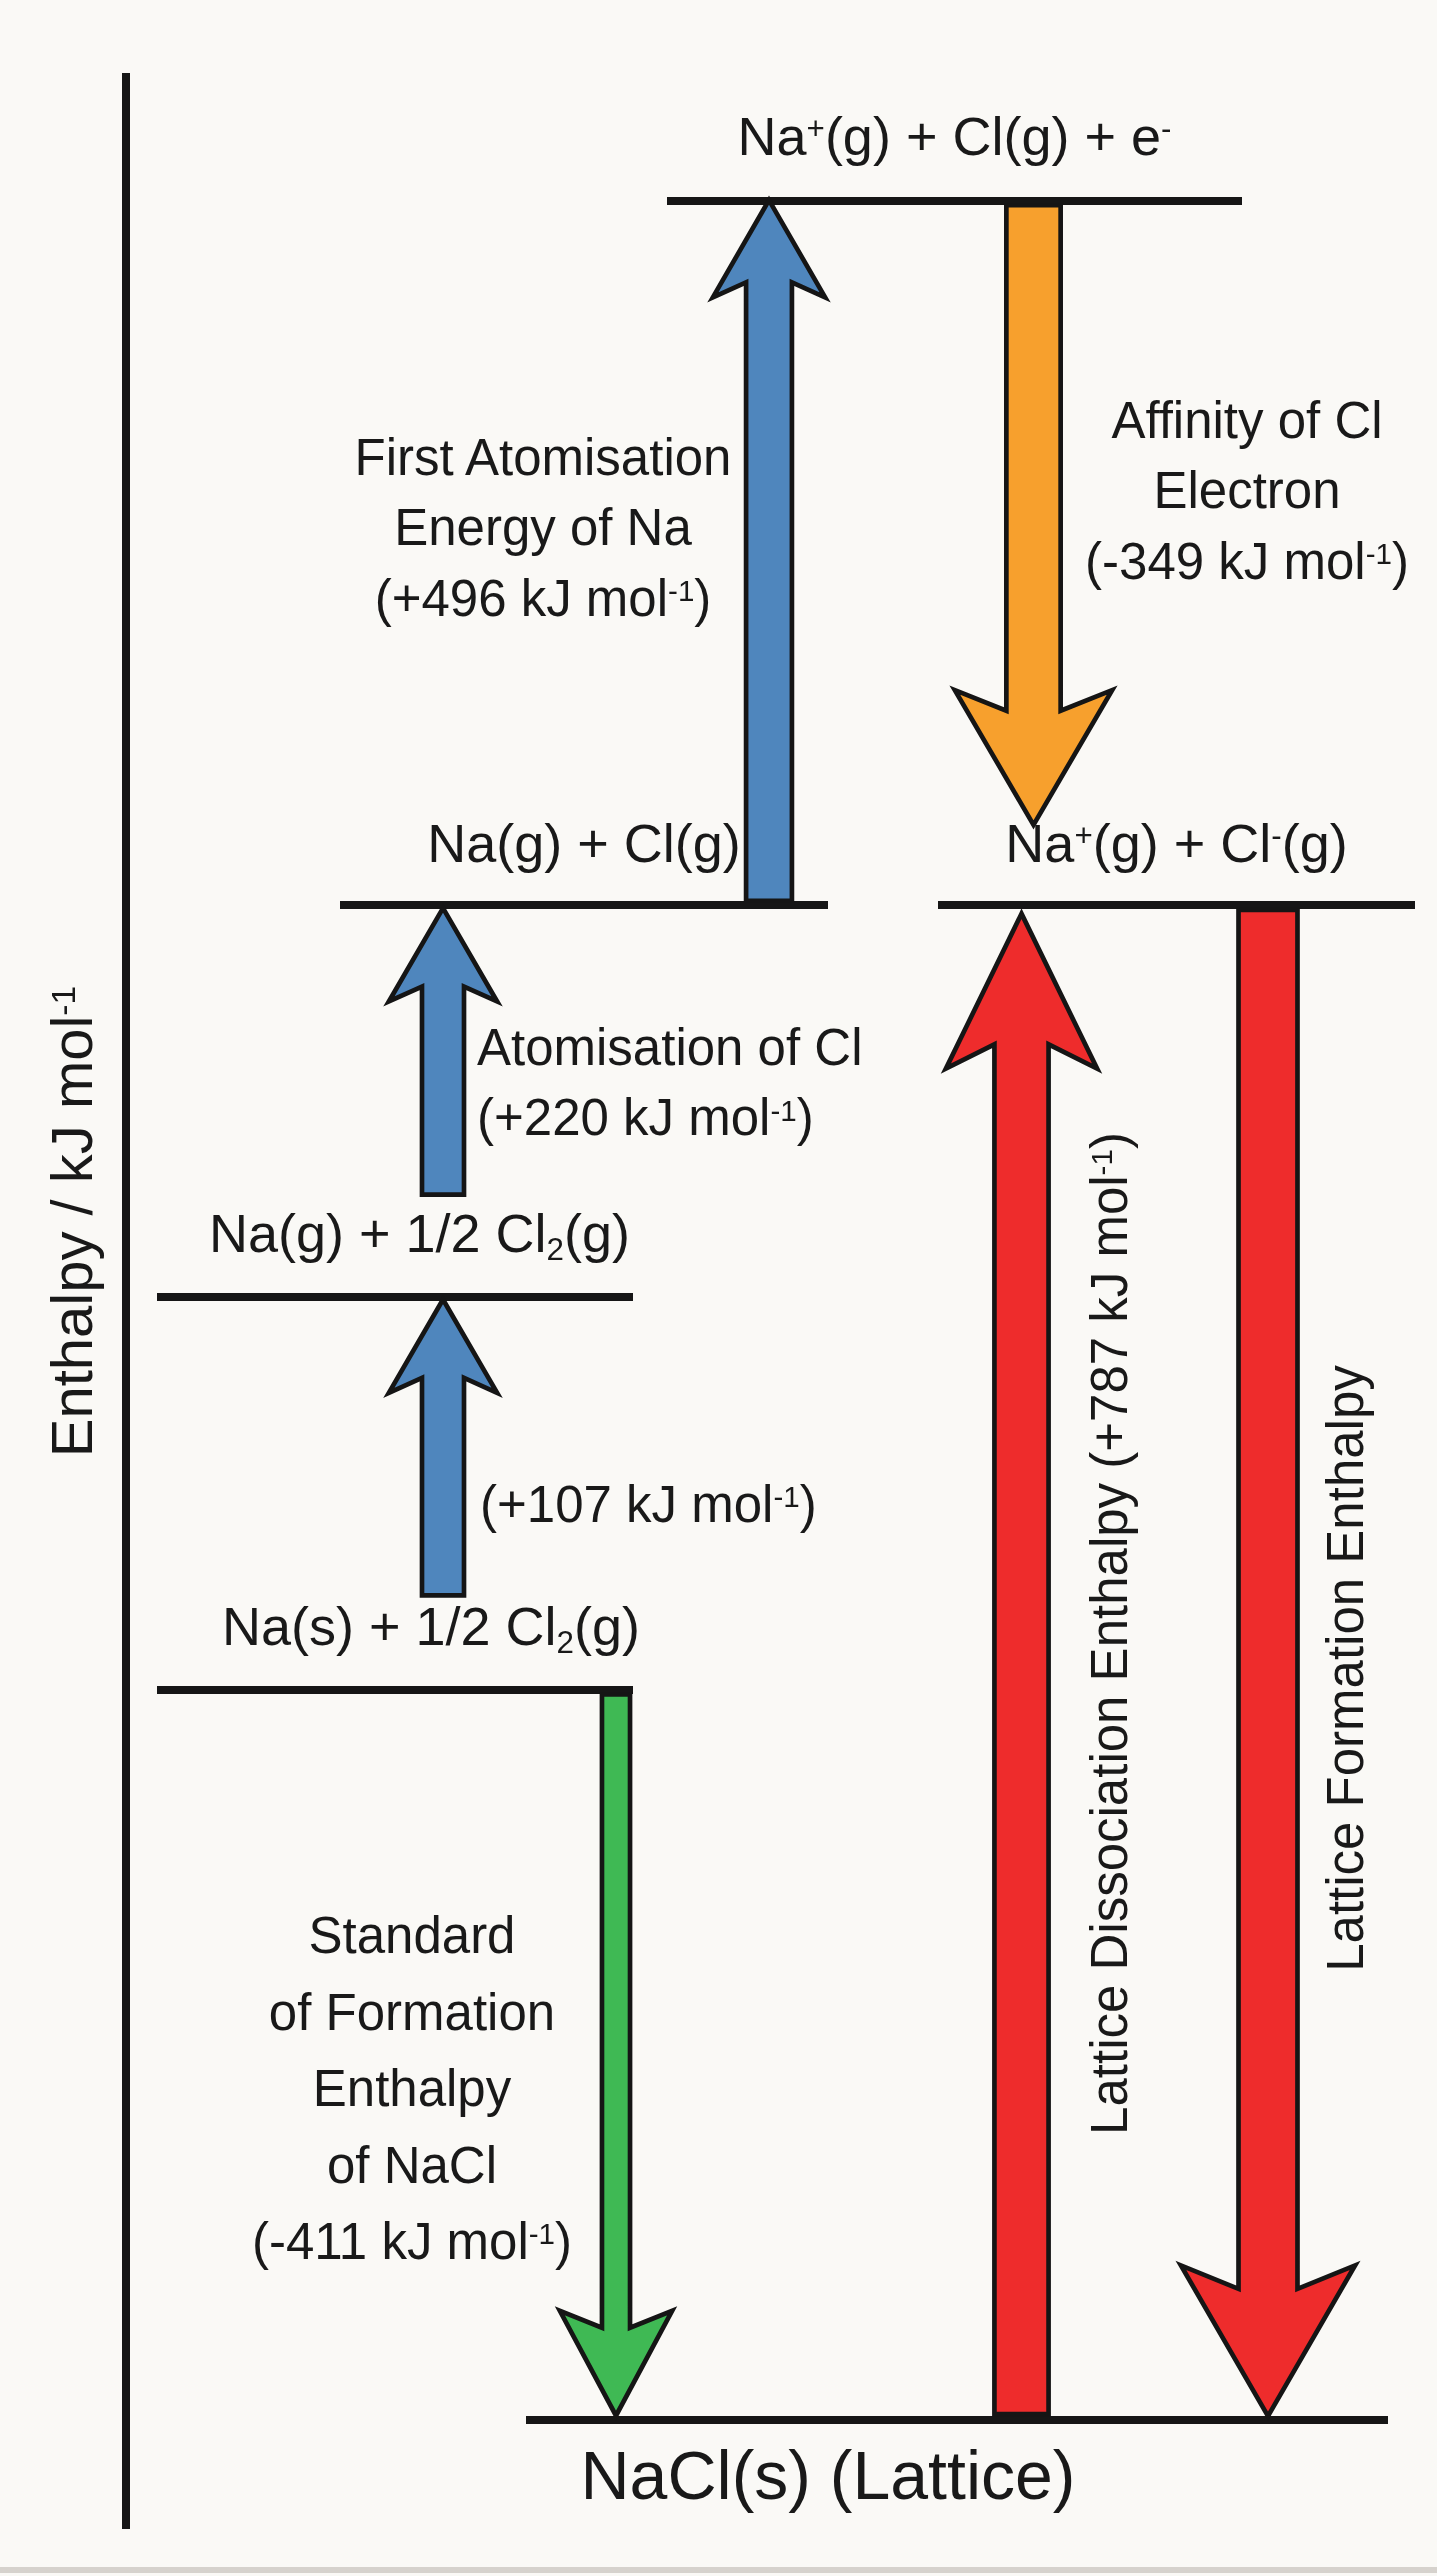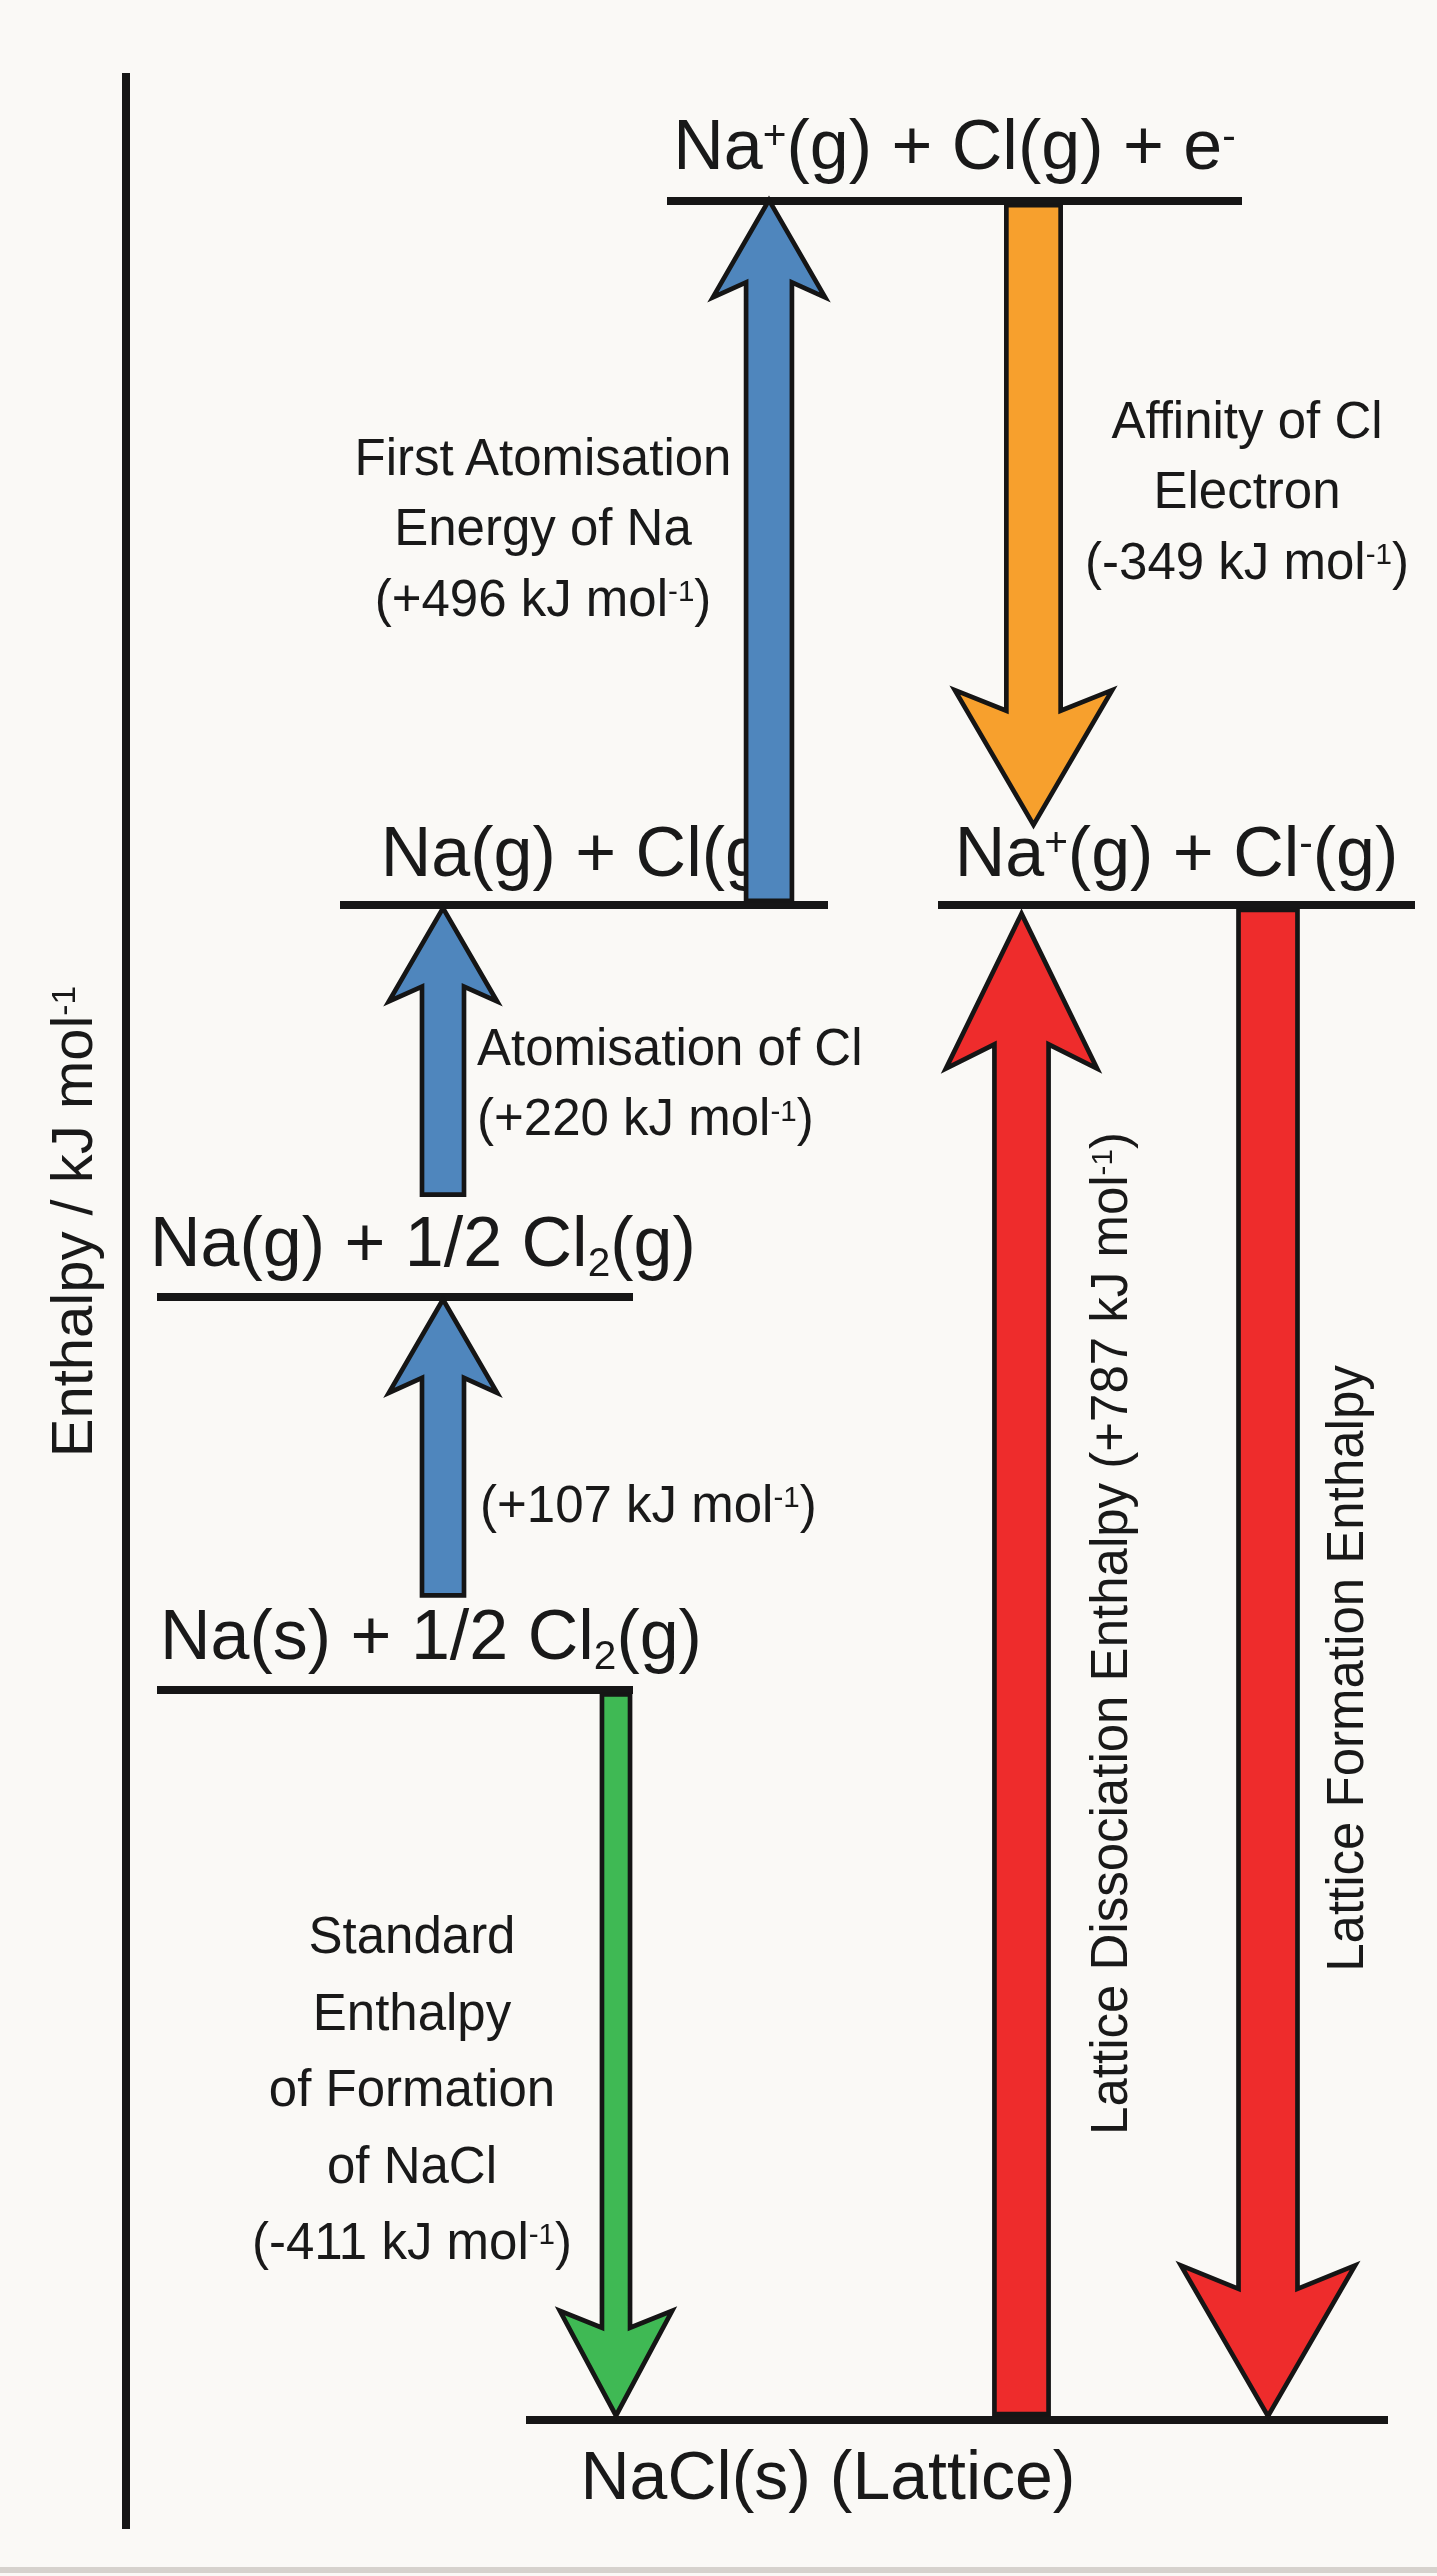--- a/index.html
+++ b/index.html
@@ -5,21 +5,21 @@
   html,body{margin:0;padding:0;background:#e8e6e2;}
   #stage{
     position:relative;width:1438px;height:2576px;overflow:hidden;
     background:#faf9f6;
     font-family:"Liberation Sans", sans-serif;
     color:#191919;
   }
   .hline{position:absolute;background:#161616;height:8.4px;}
   .vline{position:absolute;background:#161616;width:7.5px;}
   .formula{
-    position:absolute;font-size:70px;line-height:1.15;text-align:center;
+    position:absolute;font-size:54px;line-height:1.15;text-align:center;
     white-space:nowrap;color:#191919;
   }
   .lbl{
     position:absolute;font-size:51px;line-height:1.38;color:#191919;
   }
   .lbl.center{text-align:center;}
   .vlbl{
     position:absolute;font-size:51px;line-height:75px;height:75px;text-align:center;
     white-space:nowrap;transform:rotate(-90deg);color:#191919;
   }
@@ -114,22 +114,22 @@
     <div><span>Atomisation of Cl</span></div>
     <div><span>(+220 kJ mol</span><span class="sup">-1</span><span>)</span></div>
   </div>
 
   <div class="lbl" style="left:480px;top:1470px;width:487px;">
     <div><span>(+107 kJ mol</span><span class="sup">-1</span><span>)</span></div>
   </div>
 
   <div class="lbl center" style="left:178px;top:1898px;width:468px;line-height:1.5;">
     <div><span>Standard</span></div>
+    <div><span>of Formation</span></div>
     <div><span>Enthalpy</span></div>
-    <div><span>of Formation</span></div>
     <div><span>of NaCl</span></div>
     <div style="white-space:nowrap;"><span>(-411 kJ mol</span><span class="sup">-1</span><span>)</span></div>
   </div>
 
   <div class="vlbl" style="left:548px;top:1596px;width:1123px;">
     <span>Lattice Dissociation Enthalpy (+787 kJ mol</span><span class="sup">-1</span><span>)</span>
   </div>
 
   <div class="vlbl" style="left:971px;top:1631px;width:749px;">
     <span>Lattice Formation Enthalpy</span>

